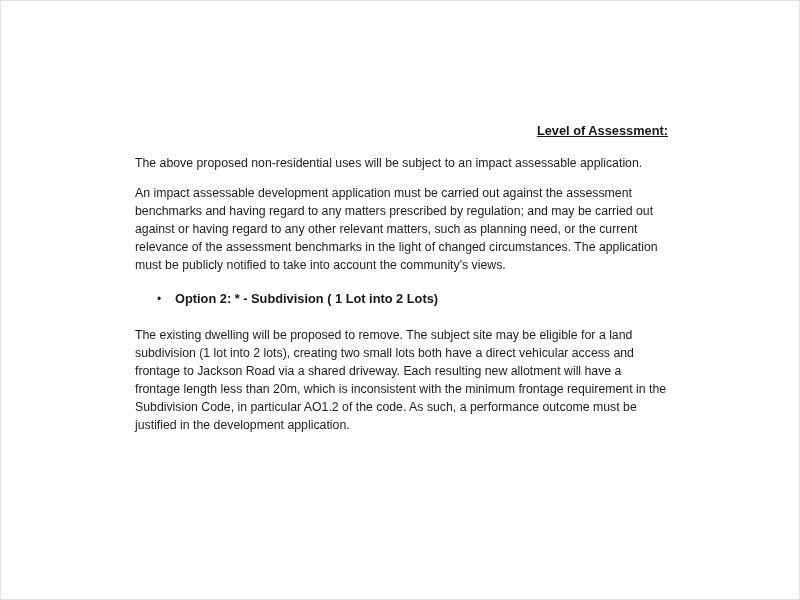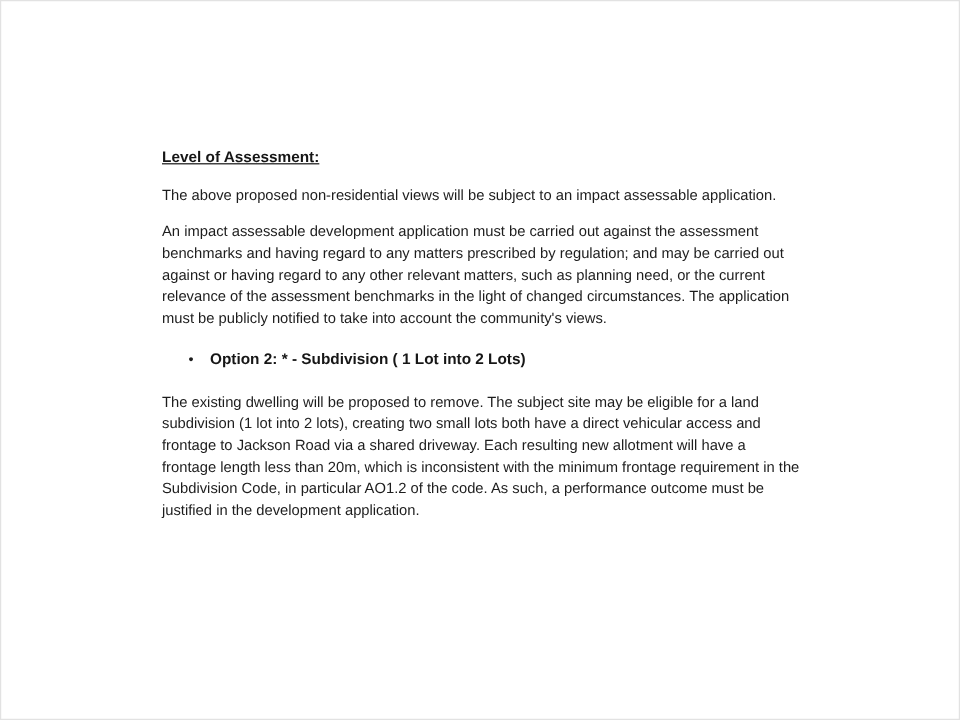--- a/index.html
+++ b/index.html
@@ -25,20 +25,21 @@
     font-size: 12.3px;
     line-height: 18px;
     -webkit-font-smoothing: antialiased;
   }
   .doc-heading {
     font-size: 12.8px;
     font-weight: bold;
     text-decoration: underline;
     margin: 0 0 14px 0;
     color: #161616;
+    text-align: right;
   }
   .doc-paragraph {
     margin: 0 0 13px 0;
   }
   .doc-paragraph.tight {
     margin-bottom: 12px;
   }
   .bullet-item {
     display: flex;
     align-items: baseline;
@@ -58,21 +59,21 @@
   }
 </style>
 </head>
 <body>
 
 <div class="viewport">
   <div class="doc-content">
 
     <h2 class="doc-heading">Level of Assessment:</h2>
 
-    <p class="doc-paragraph tight">The above proposed non-residential views will be subject to an impact assessable application.</p>
+    <p class="doc-paragraph tight">The above proposed non-residential uses will be subject to an impact assessable application.</p>
 
     <p class="doc-paragraph">An impact assessable development application must be carried out against the assessment benchmarks and having regard to any matters prescribed by regulation; and may be carried out against or having regard to any other relevant matters, such as planning need, or the current relevance of the assessment benchmarks in the light of changed circumstances. The application must be publicly notified to take into account the community's views.</p>
 
     <div class="bullet-item">
       <span class="bullet-marker">•</span>
       <span class="bullet-text">Option 2: * - Subdivision ( 1 Lot into 2 Lots)</span>
     </div>
 
     <p class="doc-paragraph">The existing dwelling will be proposed to remove. The subject site may be eligible for a land subdivision (1 lot into 2 lots), creating two small lots both have a direct vehicular access and frontage to Jackson Road via a shared driveway.  Each resulting new allotment will have a frontage length less than 20m, which is inconsistent with the minimum frontage requirement in the Subdivision Code, in particular AO1.2 of the code. As such, a performance outcome must be justified in the development application.</p>
 

